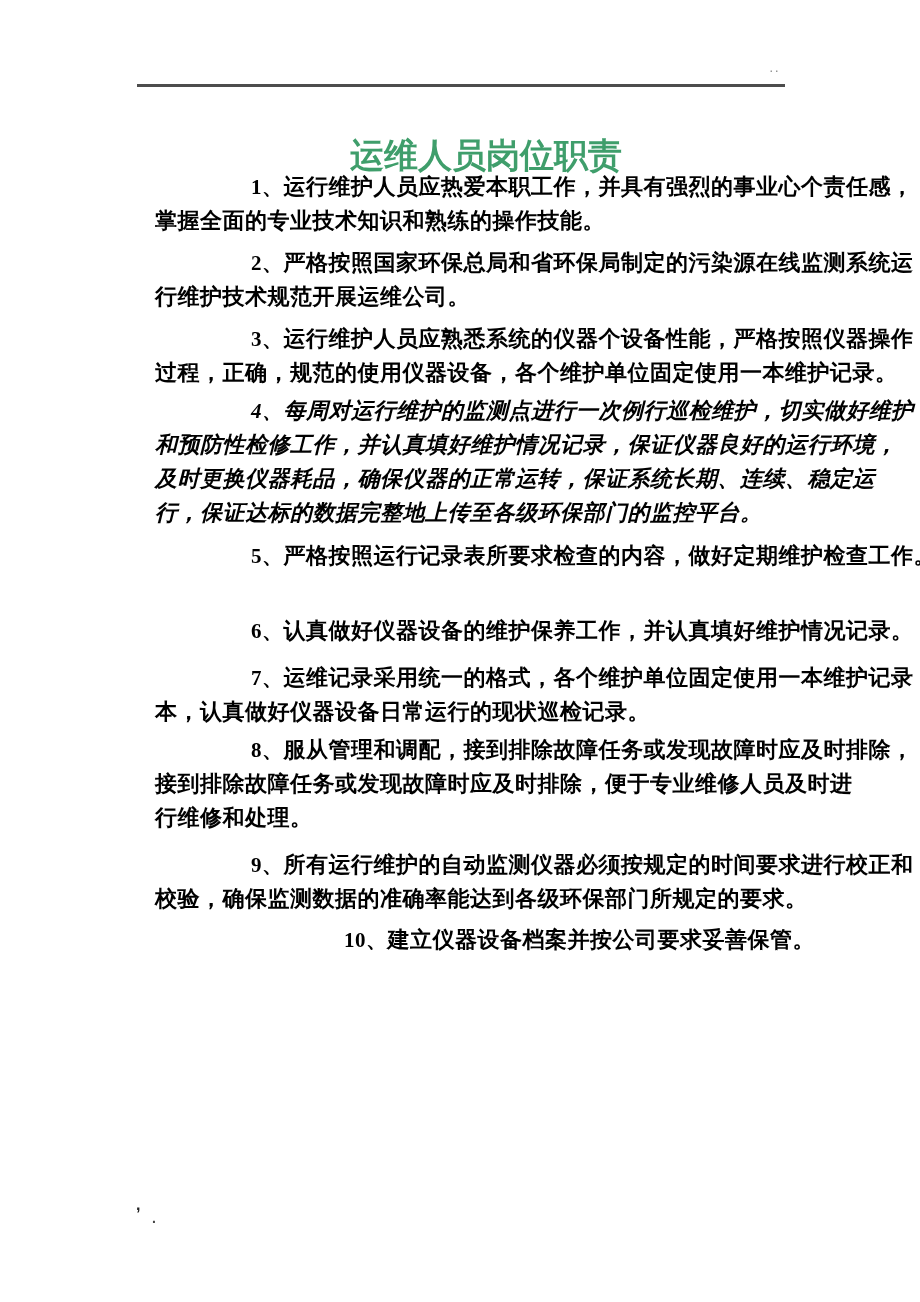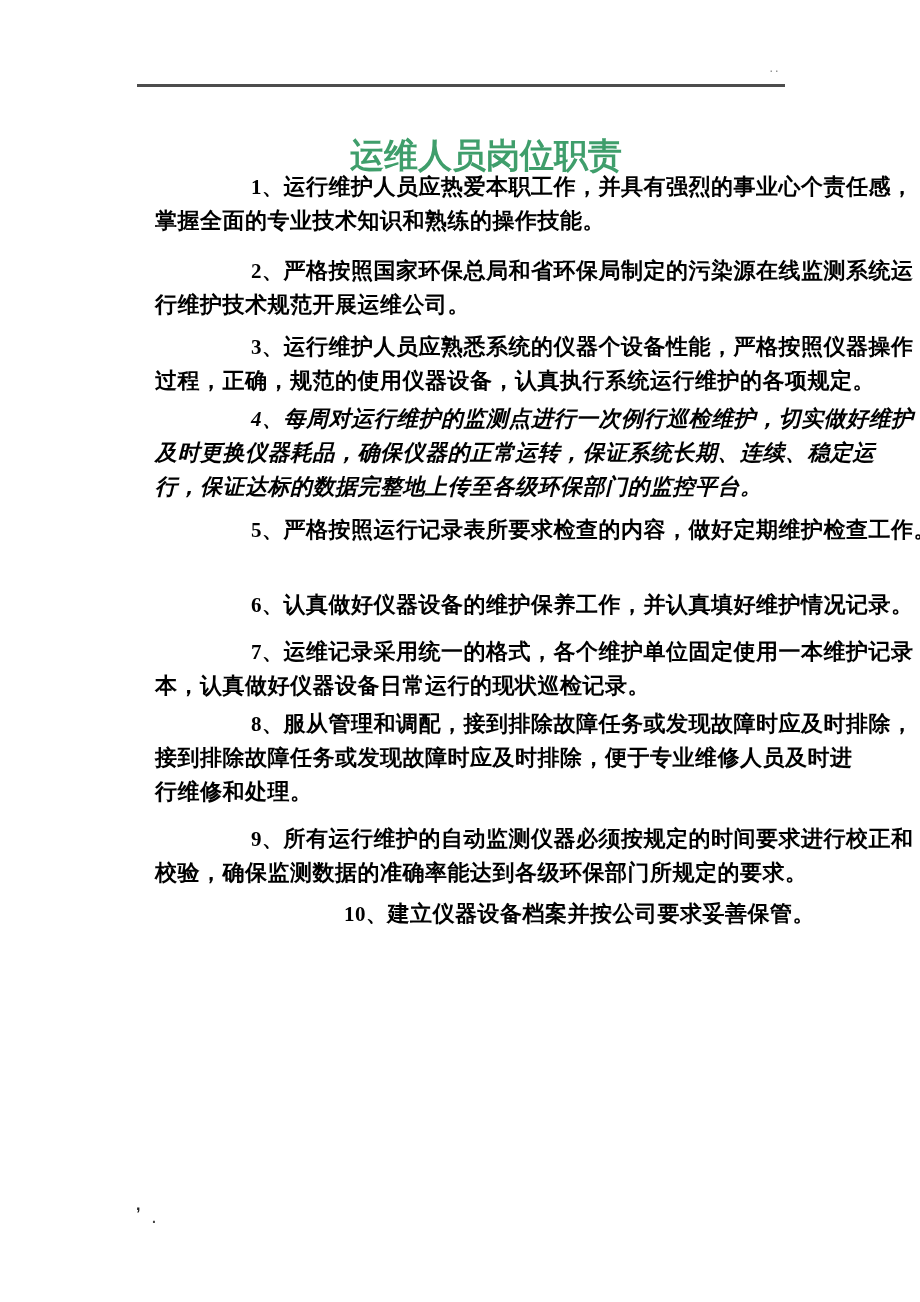--- a/index.html
+++ b/index.html
@@ -38,21 +38,21 @@
   }
   .line.first{text-indent:48px;}
   .para.i10 .line.first{text-indent:33px;}
   .num{
     display:inline-block;min-width:50px;
     font-family:"Liberation Serif","DejaVu Serif",serif;
     font-size:21px;
   }
   .para.i10 .num{min-width:57px;}
   
-  .para.i2{margin-top:16px;}
+  .para.i2{margin-top:8px;}
   .para.i3{margin-top:8px;}
   .para.i4{margin-top:4px;font-style:italic;}
   .para.i5{margin-top:9px;}
   .para.i6{margin-top:41px;} 
   .para.i7{margin-top:13px;}
   .para.i8{margin-top:4px;}
   .para.i9{margin-top:13px;}
   .para.i10{margin-top:7px;text-align:right;}
   .footer-mark-1{
     position:absolute;top:1196px;left:136px;
@@ -78,24 +78,25 @@
       <div class="para i1">
         <div class="line first"><span class="num">1、</span><span>运行维护人员应热爱本职工作，并具有强烈的事业心个责任感，</span></div>
         <div class="line"><span>掌握全面的专业技术知识和熟练的操作技能。</span></div>
       </div>
       <div class="para i2">
         <div class="line first"><span class="num">2、</span><span>严格按照国家环保总局和省环保局制定的污染源在线监测系统运</span></div>
         <div class="line"><span>行维护技术规范开展运维公司。</span></div>
       </div>
       <div class="para i3">
         <div class="line first"><span class="num">3、</span><span>运行维护人员应熟悉系统的仪器个设备性能，严格按照仪器操作</span></div>
-        <div class="line"><span>过程，正确，规范的使用仪器设备，认真执行系统运行维护的各项规定。</span></div>
+        <div class="line"><span>过程，正确，规范的使用仪器设备，各个维护单位固定使用一本维护记录。</span></div>
       </div>
       <div class="para i4">
         <div class="line first"><span class="num">4、</span><span>每周对运行维护的监测点进行一次例行巡检维护，切实做好维护</span></div>
+        <div class="line"><span>和预防性检修工作，并认真填好维护情况记录，保证仪器良好的运行环境，</span></div>
         <div class="line"><span>及时更换仪器耗品，确保仪器的正常运转，保证系统长期、连续、稳定运</span></div>
         <div class="line"><span>行，保证达标的数据完整地上传至各级环保部门的监控平台。</span></div>
       </div>
       <div class="para i5">
         <div class="line first"><span class="num">5、</span><span>严格按照运行记录表所要求检查的内容，做好定期维护检查工作。</span></div>
       </div>
       <div class="para i6">
         <div class="line first"><span class="num">6、</span><span>认真做好仪器设备的维护保养工作，并认真填好维护情况记录。</span></div>
       </div>
       <div class="para i7">

